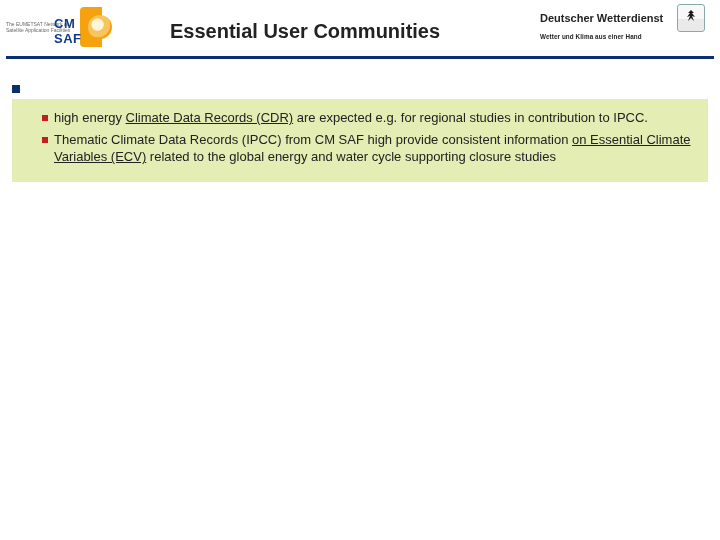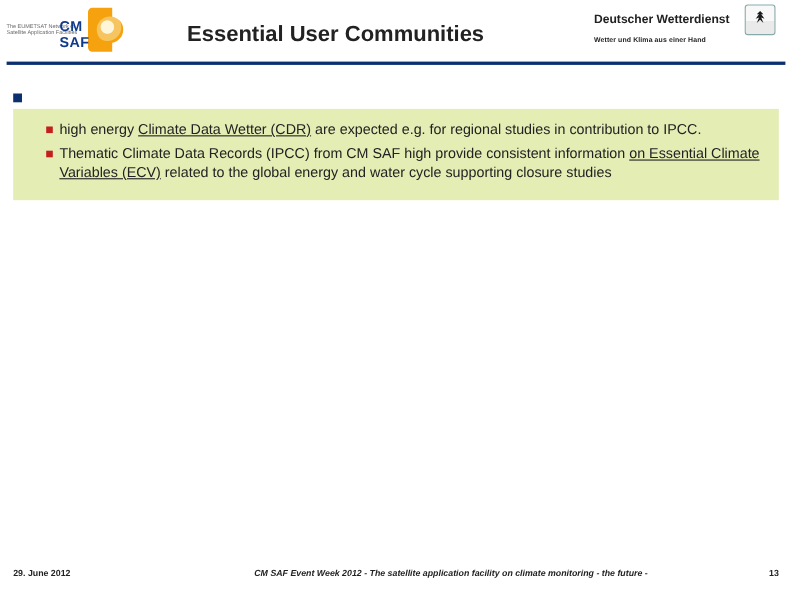--- a/index.html
+++ b/index.html
@@ -73,32 +73,27 @@
 
   <div class="body">
     <div class="h-bullet">
       <div class="sq"></div>
     </div>
     <div class="greenbox">
       <ul>
         <li>
           <span class="sq-red"></span>
           <span>
-            <span>high energy </span><span class="u">Climate Data Wetter (CDR)</span><span> are expected e.g. for regional studies in contribution to IPCC.</span>
+            <span>high energy </span><span class="u">Climate Data Records (CDR)</span><span> are expected e.g. for regional studies in contribution to IPCC.</span>
           </span>
         </li>
         <li>
           <span class="sq-red"></span>
           <span>
             <span>Thematic Climate Data Records (IPCC)</span><span> from CM SAF high provide consistent information </span><span class="u">on Essential Climate Variables (ECV)</span><span> related to the global energy and water cycle supporting closure studies</span>
           </span>
         </li>
       </ul>
     </div>
   </div>
 
-  <div class="footer">
-    <div class="date">29. June 2012</div>
-    <div class="mid">CM SAF Event Week 2012 - The satellite application facility on climate monitoring - the future -</div>
-    <div class="pg">13</div>
-  </div>
 
 </div>
 
 </body></html>

